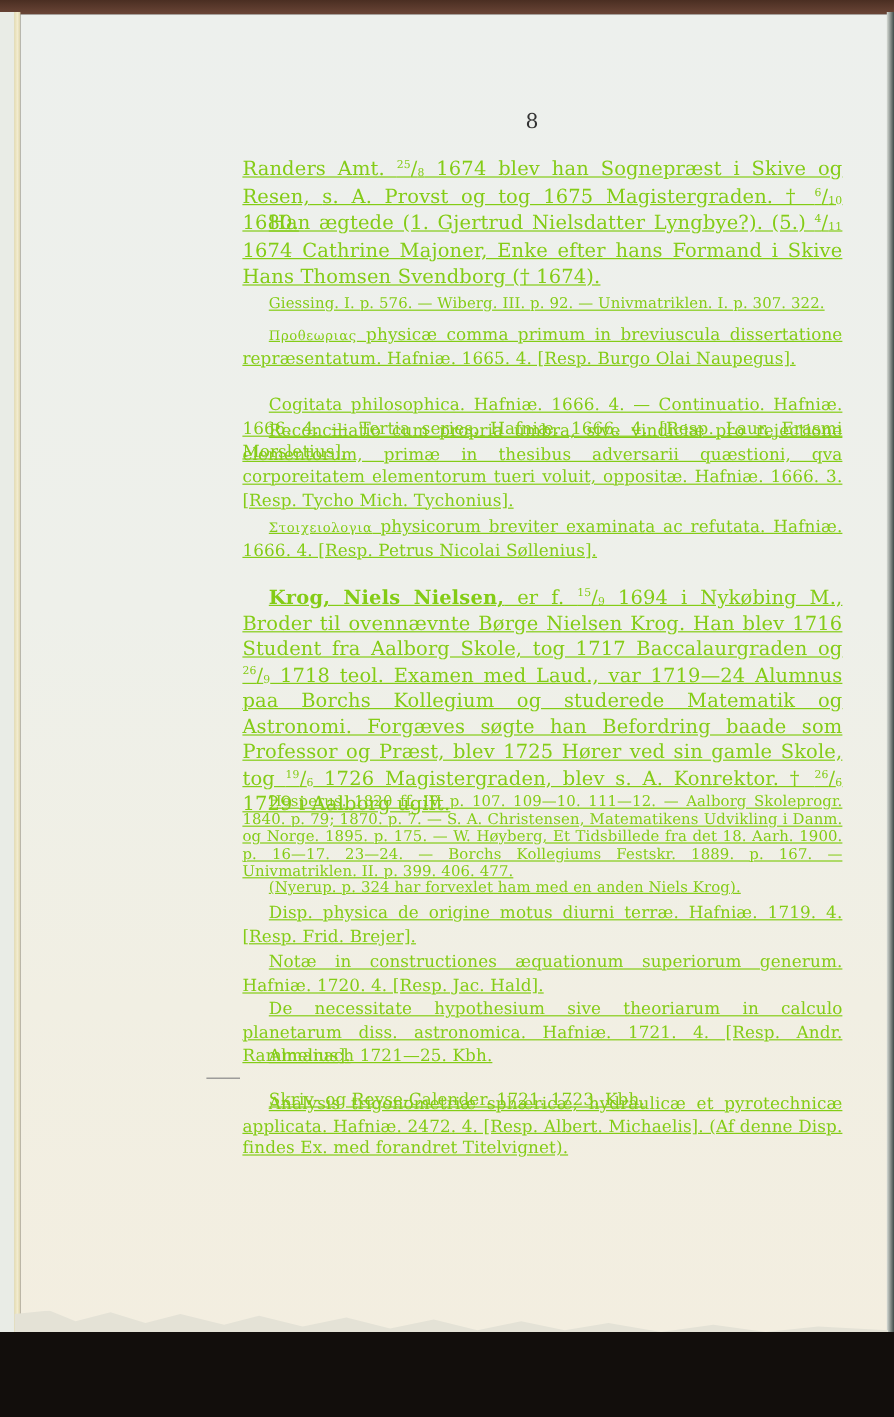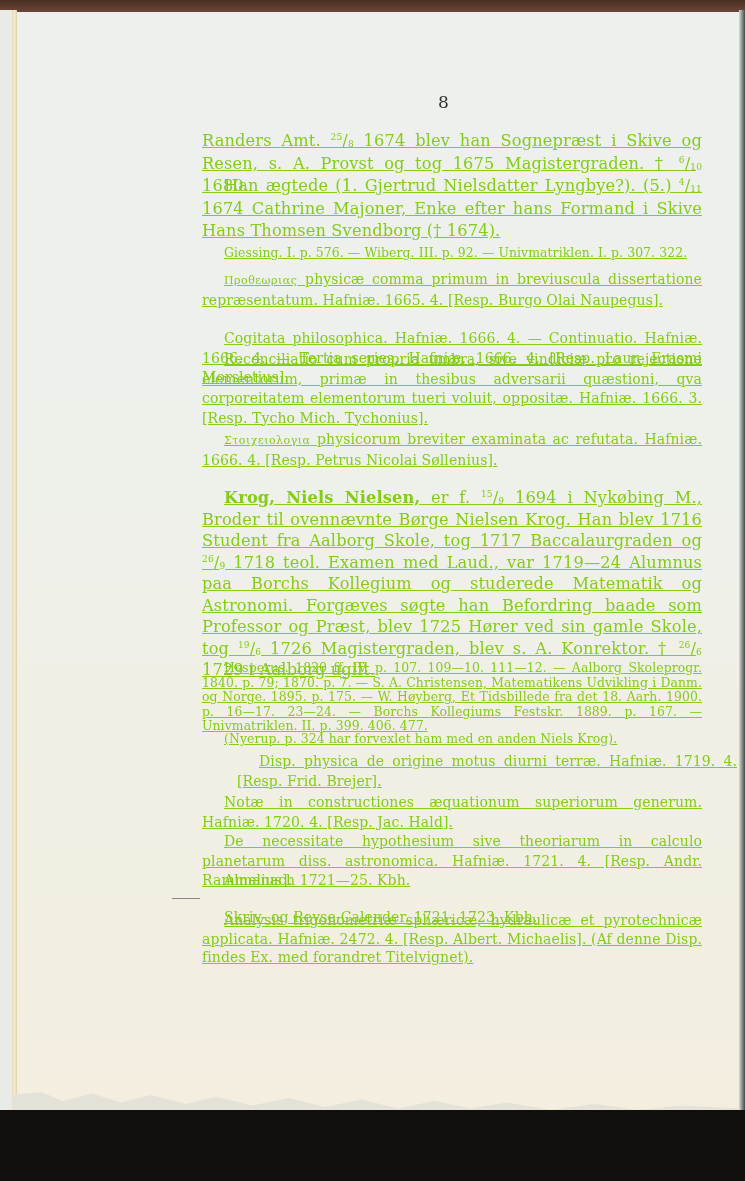--- a/index.html
+++ b/index.html
@@ -77,19 +77,19 @@
 </p>
 
 <p class="p main indent" style="top:487px; line-height:21.5px;">
   <span class="bold">Krog, Niels Nielsen,</span><span> er f. </span><sup>15</sup>/<sub>9</sub><span> 1694 i Nykøbing M., Broder til ovennævnte Børge Nielsen Krog. Han blev 1716 Student fra Aalborg Skole, tog 1717 Baccalaurgraden og </span><sup>26</sup>/<sub>9</sub><span> 1718 teol. Examen med Laud., var 1719—24 Alumnus paa Borchs Kollegium og studerede Matematik og Astronomi. Forgæves søgte han Befordring baade som Professor og Præst, blev 1725 Hører ved sin gamle Skole, tog </span><sup>19</sup>/<sub>6</sub><span> 1726 Magistergraden, blev s. A. Konrektor. † </span><sup>26</sup>/<sub>6</sub><span> 1729 i Aalborg ugift.</span>
 </p>
 
 <p class="p small indent" style="top:661px; line-height:14.5px;">Hesperus. 1820 ff. IV. p. 107. 109—10. 111—12. — Aalborg Skoleprogr. 1840. p. 79; 1870. p. 7. — S. A. Christensen, Matematikens Udvikling i Danm. og Norge. 1895. p. 175. — W. Høyberg, Et Tidsbillede fra det 18. Aarh. 1900. p. 16—17. 23—24. — Borchs Kollegiums Festskr. 1889. p. 167. — Univmatriklen. II. p. 399. 406. 477.</p>
 
 <p class="p small indent" style="top:731px;">(Nyerup. p. 324 har forvexlet ham med en anden Niels Krog).</p>
 
-<p class="p med indent" style="top:752px;margin-left:35px;">Disp. physica de origine motus diurni terræ. Hafniæ. 1719. 4. [Resp. Frid. Brejer].</p>
+<p class="p med indent" style="top:752px;">Disp. physica de origine motus diurni terræ. Hafniæ. 1719. 4. [Resp. Frid. Brejer].</p>
 <p class="p med indent" style="top:793px;">Notæ in constructiones æquationum superiorum generum. Hafniæ. 1720. 4. [Resp. Jac. Hald].</p>
 <p class="p med indent" style="top:832px;">De necessitate hypothesium sive theoriarum in calculo planetarum diss. astronomica. Hafniæ. 1721. 4. [Resp. Andr. Rammelius].</p>
 <p class="p med indent" style="top:871px;">Almanach 1721—25. Kbh.</p>
 <div class="dash-mark"></div>
 <p class="p med indent" style="top:890px;margin-top:18px;">Skriv- og Reyse-Calender. 1721. 1723. Kbh.</p>
 <p class="p med indent" style="top:911px; line-height:18.5px;">Analysis trigonometriæ sphæricæ, hydraulicæ et pyrotechnicæ applicata. Hafniæ. 2472. 4. [Resp. Albert. Michaelis]. (Af denne Disp. findes Ex. med forandret Titelvignet).</p>
 
 </body></html>

